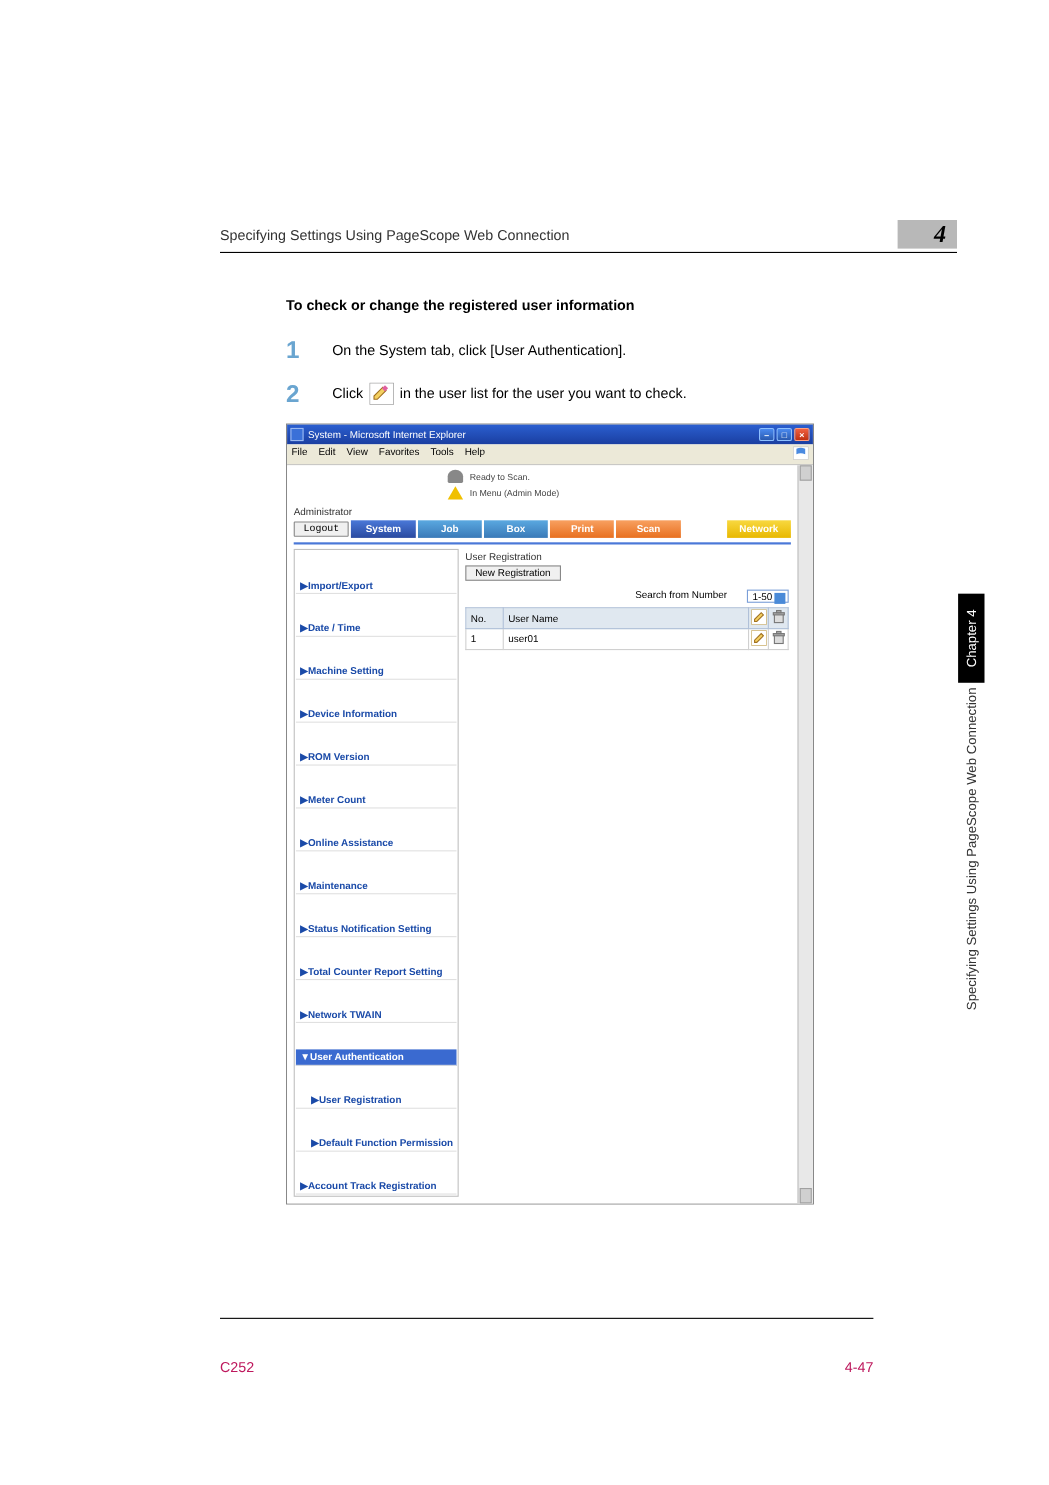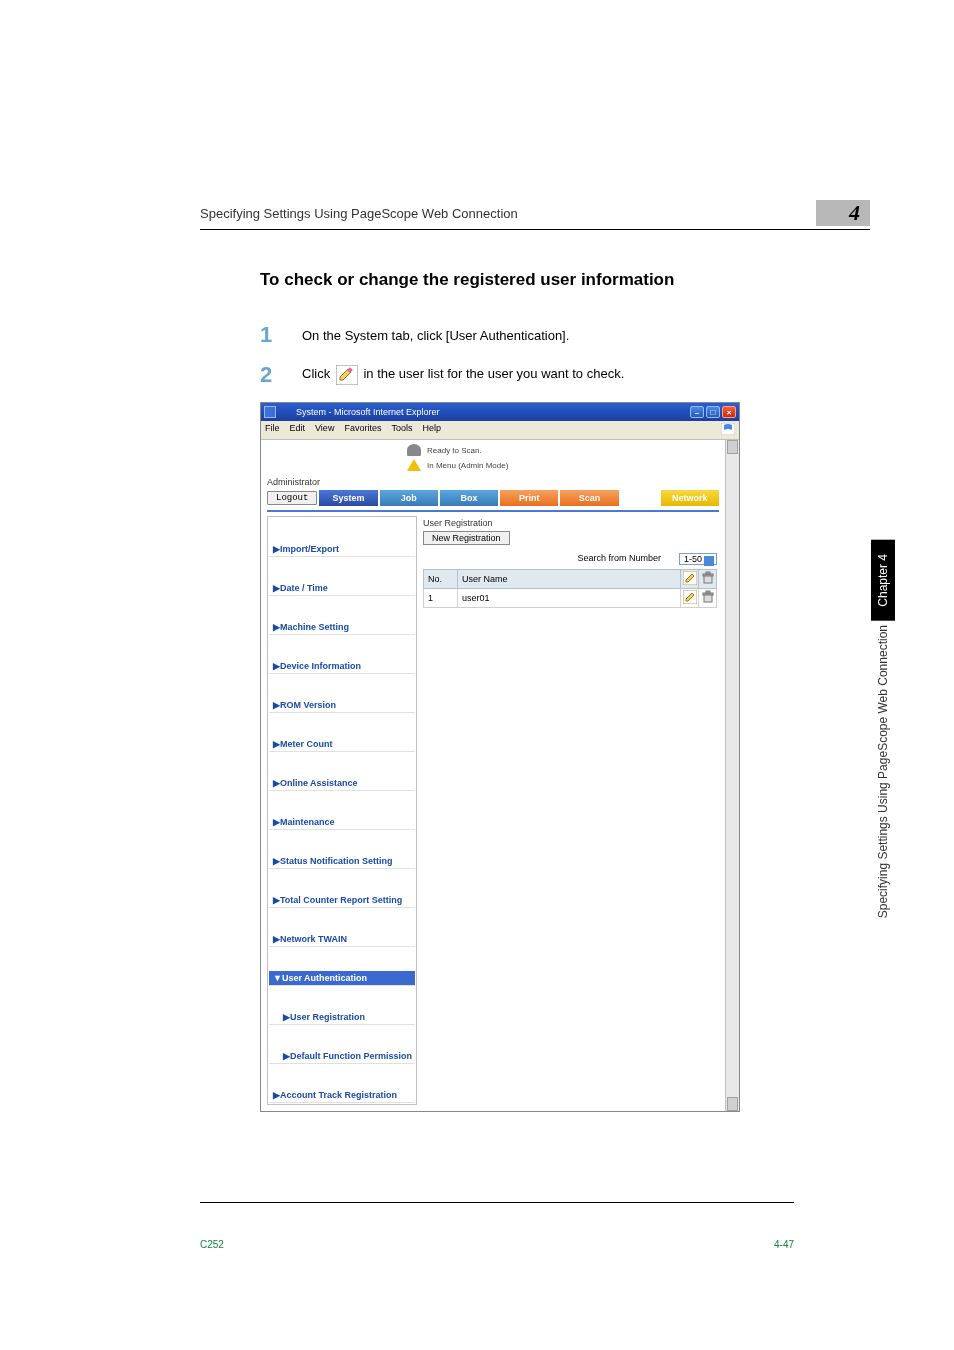--- a/index.html
+++ b/index.html
@@ -41,23 +41,23 @@
     font-style: italic;
     color: #000;
     font-family: Georgia, serif;
   }
   .header-hr {
     border: none;
     border-top: 1px solid #000;
     margin-bottom: 40px;
   }
   .section-head {
-    font-size: 17px;
-    font-weight: bold;
-    margin: 0 0 32px 60px;
+    font-size: 13px;
+    font-weight: bold;
+    margin: 0 0 20px 60px;
   }
   .step {
     display: flex;
     align-items: center;
     margin: 0 0 14px 60px;
     font-size: 13px;
   }
   .step-num {
     width: 42px;
     font-size: 22px;
@@ -84,21 +84,21 @@
     height: 18px;
     background: linear-gradient(#2b5fd0, #1a3ea0);
     display: flex;
     align-items: center;
     justify-content: space-between;
     padding: 0 3px;
   }
   .ss-title-left {
     display: flex;
     align-items: center;
-    gap: 20px;
+    gap: 4px;
     color: #fff;
     font-size: 9px;
   }
   .ss-app-icon {
     width: 12px;
     height: 12px;
     background: #3a70d8;
     border: 1px solid #9ab8f0;
   }
   .ss-ctrls {
@@ -332,22 +332,22 @@
     right: 160px;
   }
   .footer-hr {
     border: none;
     border-top: 1px solid #000;
     margin-bottom: 6px;
   }
   .footer-row {
     display: flex;
     justify-content: space-between;
-    font-size: 10px;
-    color: #15803d;
+    font-size: 13px;
+    color: #be185d;
     margin-top: 36px;
   }
 </style>
 </head>
 <body>
 
 <div class="page">
   <div class="header-row">
     <div class="header-title">Specifying Settings Using PageScope Web Connection</div>
     <div class="header-chip">

